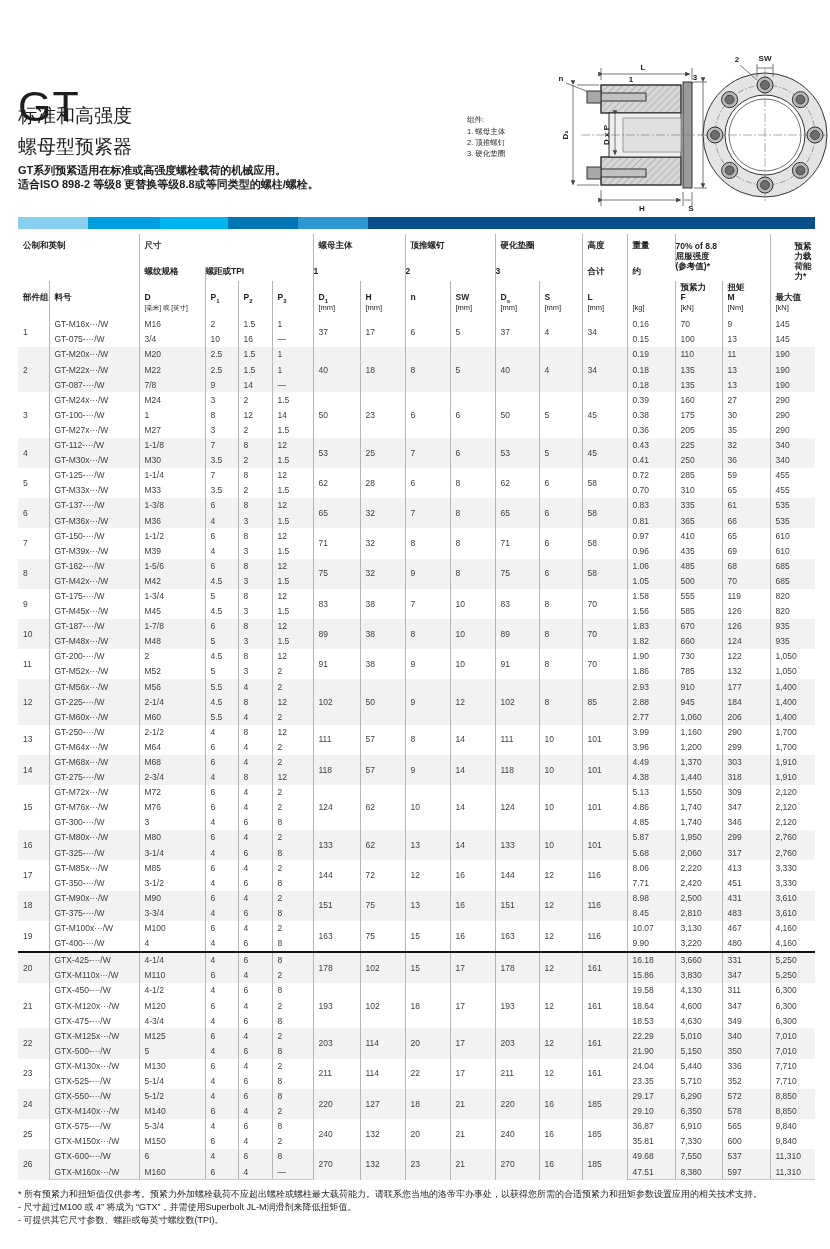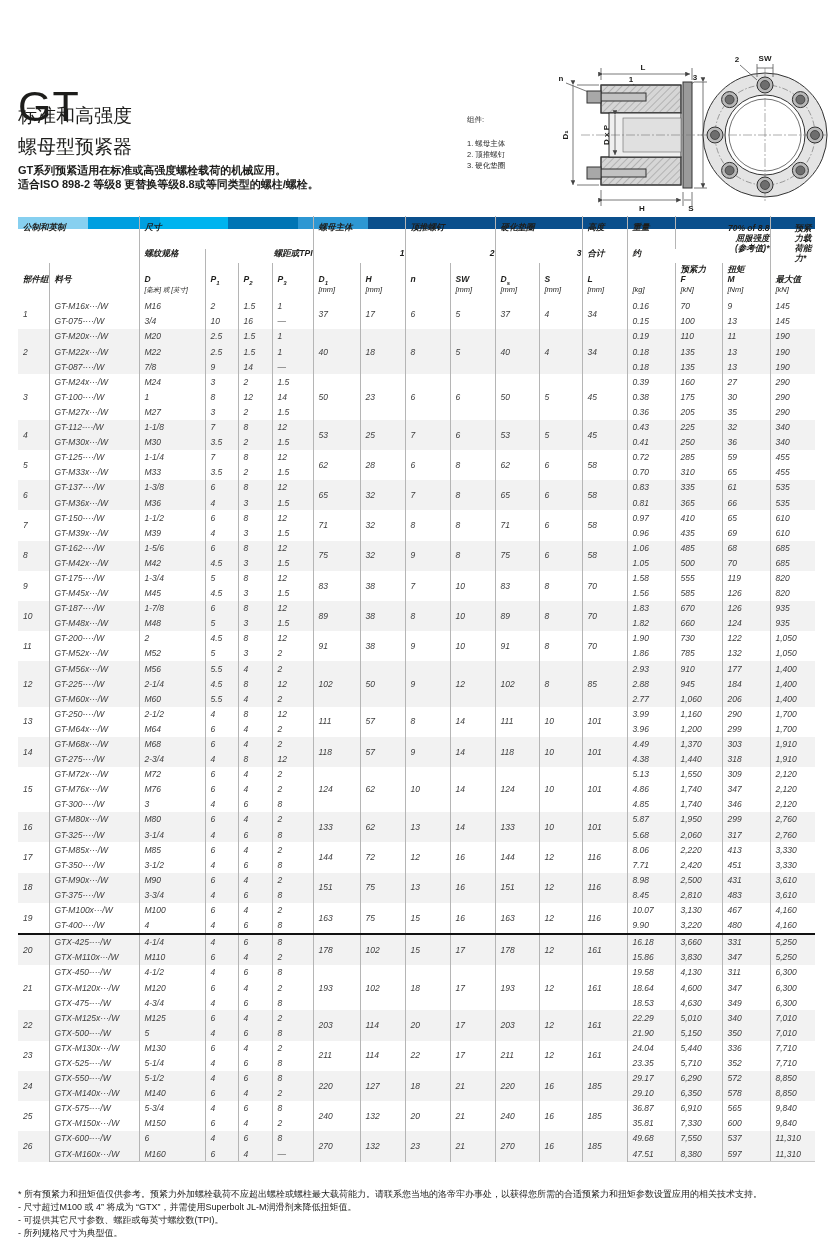--- a/index.html
+++ b/index.html
@@ -8,39 +8,39 @@
     font-family:"Liberation Sans","DejaVu Sans",sans-serif; color:#1d1d1b;
     -webkit-font-smoothing:antialiased;
   }
   .abs { position:absolute; }
   
   .gt-title { left:18px; top:56px; font-size:43px; line-height:1; font-weight:400; letter-spacing:1px; }
   .gt-sub { left:18px; top:100px; font-size:19px; line-height:31px; font-weight:400; }
   .gt-desc { left:18px; top:164px; font-size:11px; line-height:13.5px;font-weight:bold; }
   
   .legend { left:467px; top:114px; font-size:7.5px; line-height:11px; color:#2b2b2b; }
-  .legend .lg-title { margin-bottom:13px; }
+  .legend .lg-title { margin-bottom:1px; }
   
   .drawing { left:543px; top:30px; }
   .drawing text { font-size:8px; font-weight:bold; fill:#1d1d1b; }
   .drawing .dim { stroke:#555; stroke-width:0.8; fill:none; }
   .drawing .ctr-line { stroke:#777; stroke-width:0.6; stroke-dasharray:9 2 2 2; fill:none; }
   .drawing .outline { stroke:#333; stroke-width:1; }
   
   .accent-bar { left:18px; top:217px; width:797px; height:12px; display:flex; }
   .accent-bar span { display:block; height:100%; }
   
-  table.spec { position:absolute; left:18px; top:216px; width:797px; border-collapse:collapse; table-layout:fixed;font-style:italic; }
+  table.spec { position:absolute; left:18px; top:234px; width:797px; border-collapse:collapse; table-layout:fixed; }
   .spec th, .spec td { padding:0 0 0 5px; text-align:left; vertical-align:middle; overflow:hidden; white-space:nowrap; }
   .spec thead th { font-size:8.5px; font-weight:bold; border-right:1px solid #b5b5b5; line-height:1.15; color:#1d1d1b; }
   .spec thead tr.r1 th { height:24px; vertical-align:top; padding-top:7px; }
   .spec thead tr.r2 th { height:13px; vertical-align:top;margin-top:38px; }
   .spec thead tr.r3 th { height:22px; vertical-align:bottom; padding-bottom:1px; }
   .spec thead tr.r4 th { height:13px; vertical-align:top; }
-  .spec thead th.ctr { text-align:right; padding-left:0; }
+  .spec thead th.ctr { text-align:left; padding-left:0; }
   .spec thead th.yield { line-height:10px; white-space:normal; }
   .spec thead th.cap { white-space:normal; line-height:10px; vertical-align:top; padding-top:7px;padding-left:24px; }
   .spec thead th.u { font-weight:normal; font-size:7.5px; }
   .spec thead th.du { font-weight:normal; font-size:6.5px; }
   .spec thead th .blk { display:block; }
   .spec sub { font-size:6px; line-height:0; }
   .spec tr > *:last-child { border-right:none; }
   .spec tbody td { font-size:8.5px; height:15.1px; line-height:1; color:#3d3d3d; border-right:1px solid #b5b5b5; }
   .spec tbody td.alt { background:#f2f2f2; }
   .spec tbody td.sep { border-top:2px solid #111; }
@@ -1110,16 +1110,15 @@
           <td class="alt">597</td>
           <td class="alt">11,310</td>
         </tr>
       </tbody>
   </table>
 
   <div class="abs footnotes">
     <div>* 所有预紧力和扭矩值仅供参考。预紧力外加螺栓载荷不应超出螺栓或螺柱最大载荷能力。请联系您当地的洛帝牢办事处，以获得您所需的合适预紧力和扭矩参数设置应用的相关技术支持。</div>
     <div>- 尺寸超过M100 或 4” 将成为 “GTX”，并需使用Superbolt JL-M润滑剂来降低扭矩值。</div>
     <div>- 可提供其它尺寸参数、螺距或每英寸螺纹数(TPI)。</div>
-    <div>- 所列规格尺寸为典型值。</div>
   </div>
 
 </div>
 
 </body></html>

